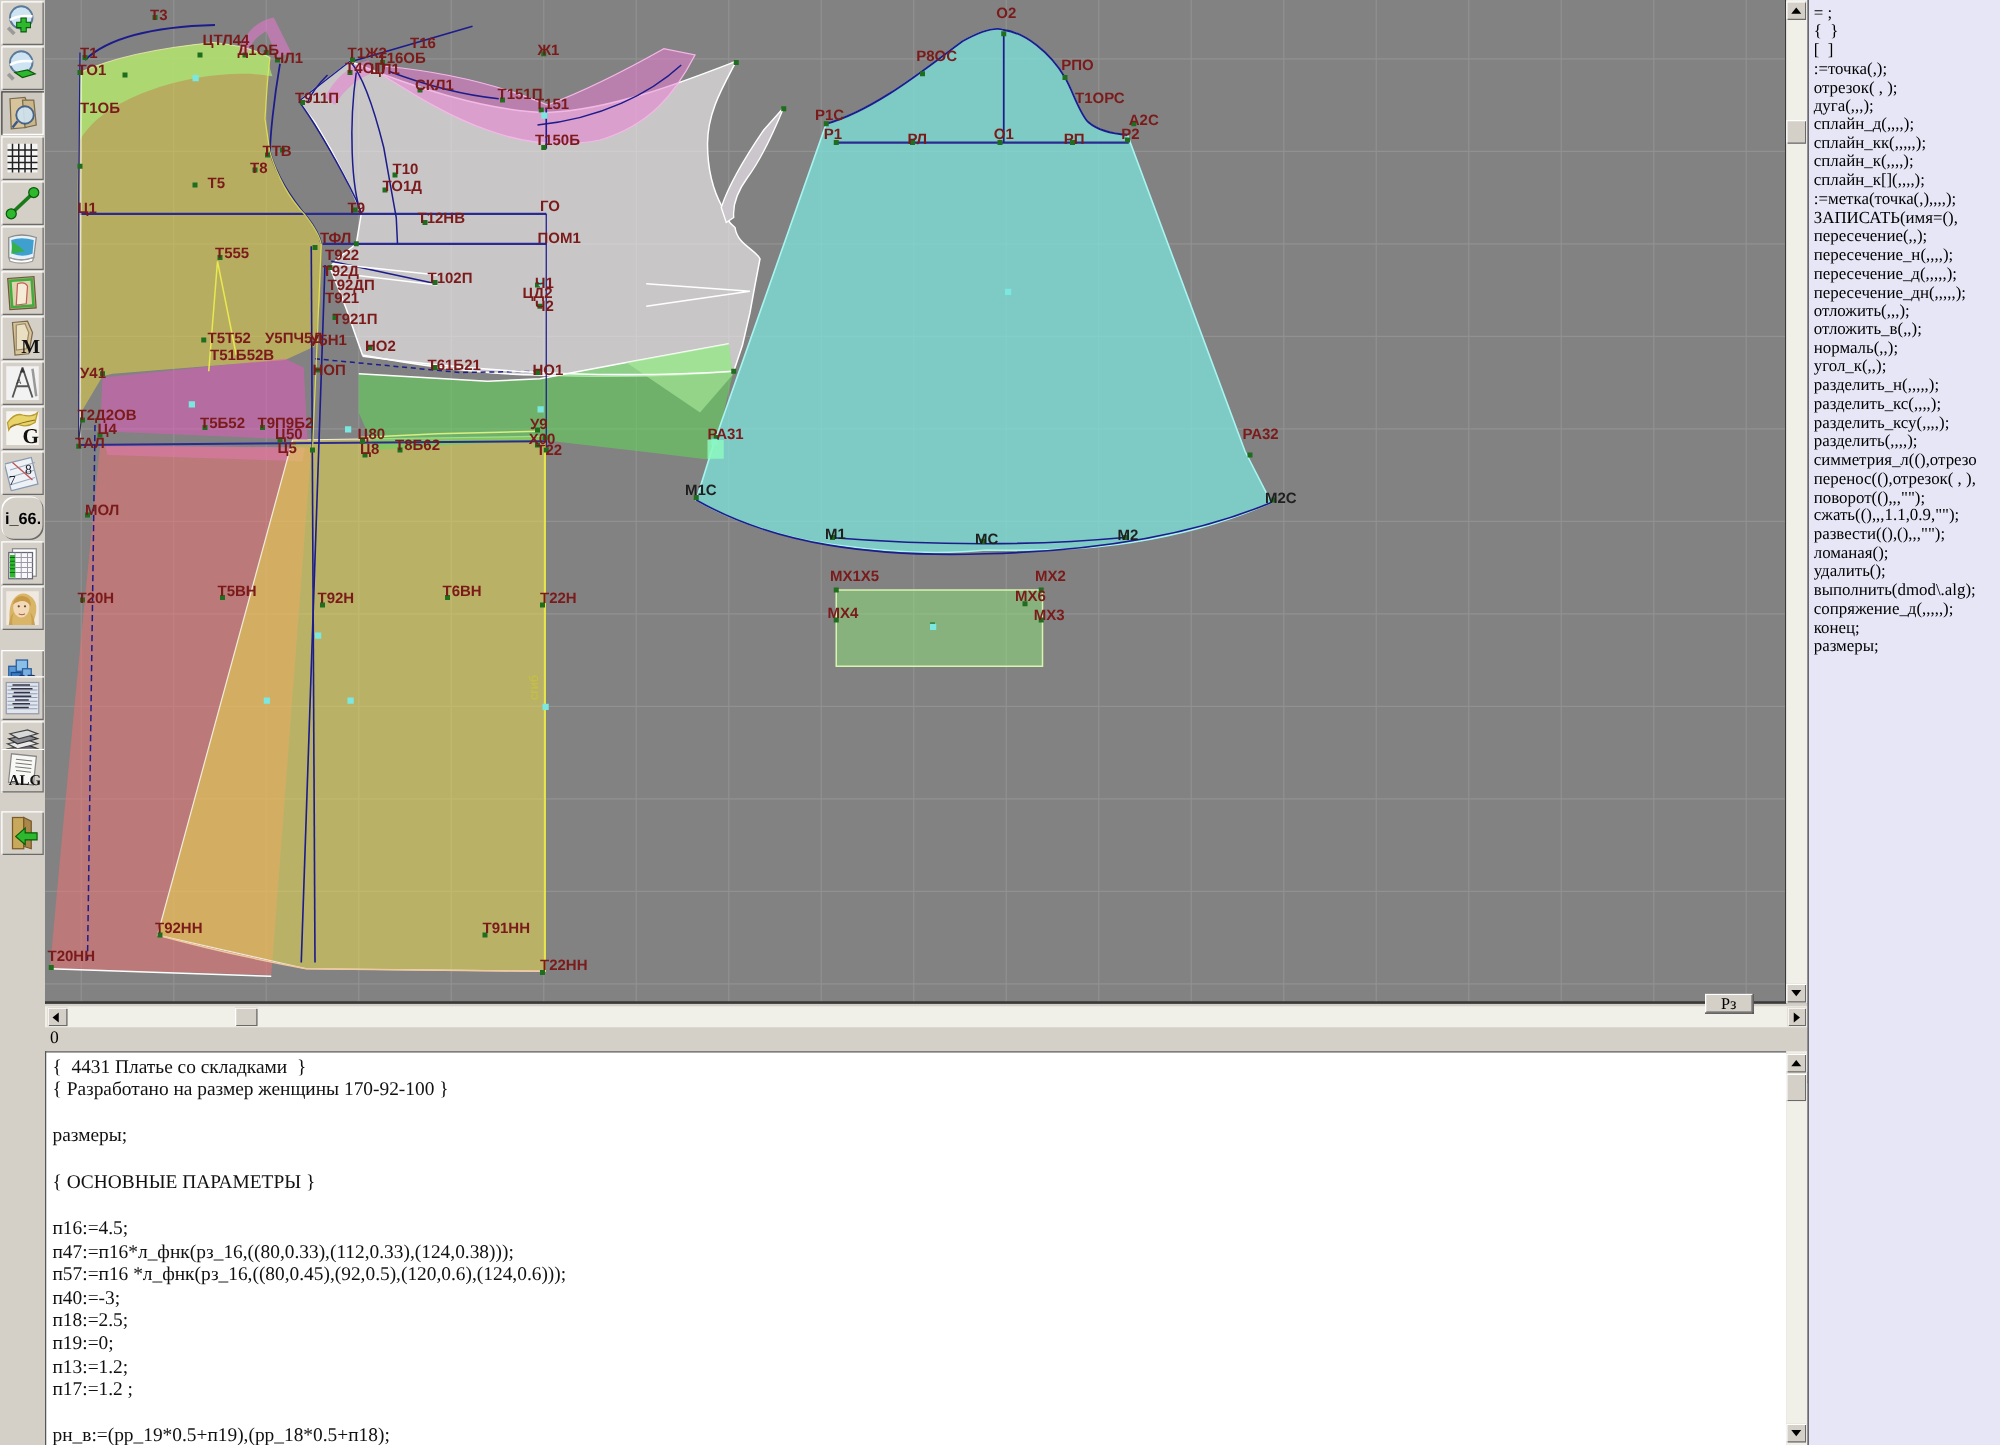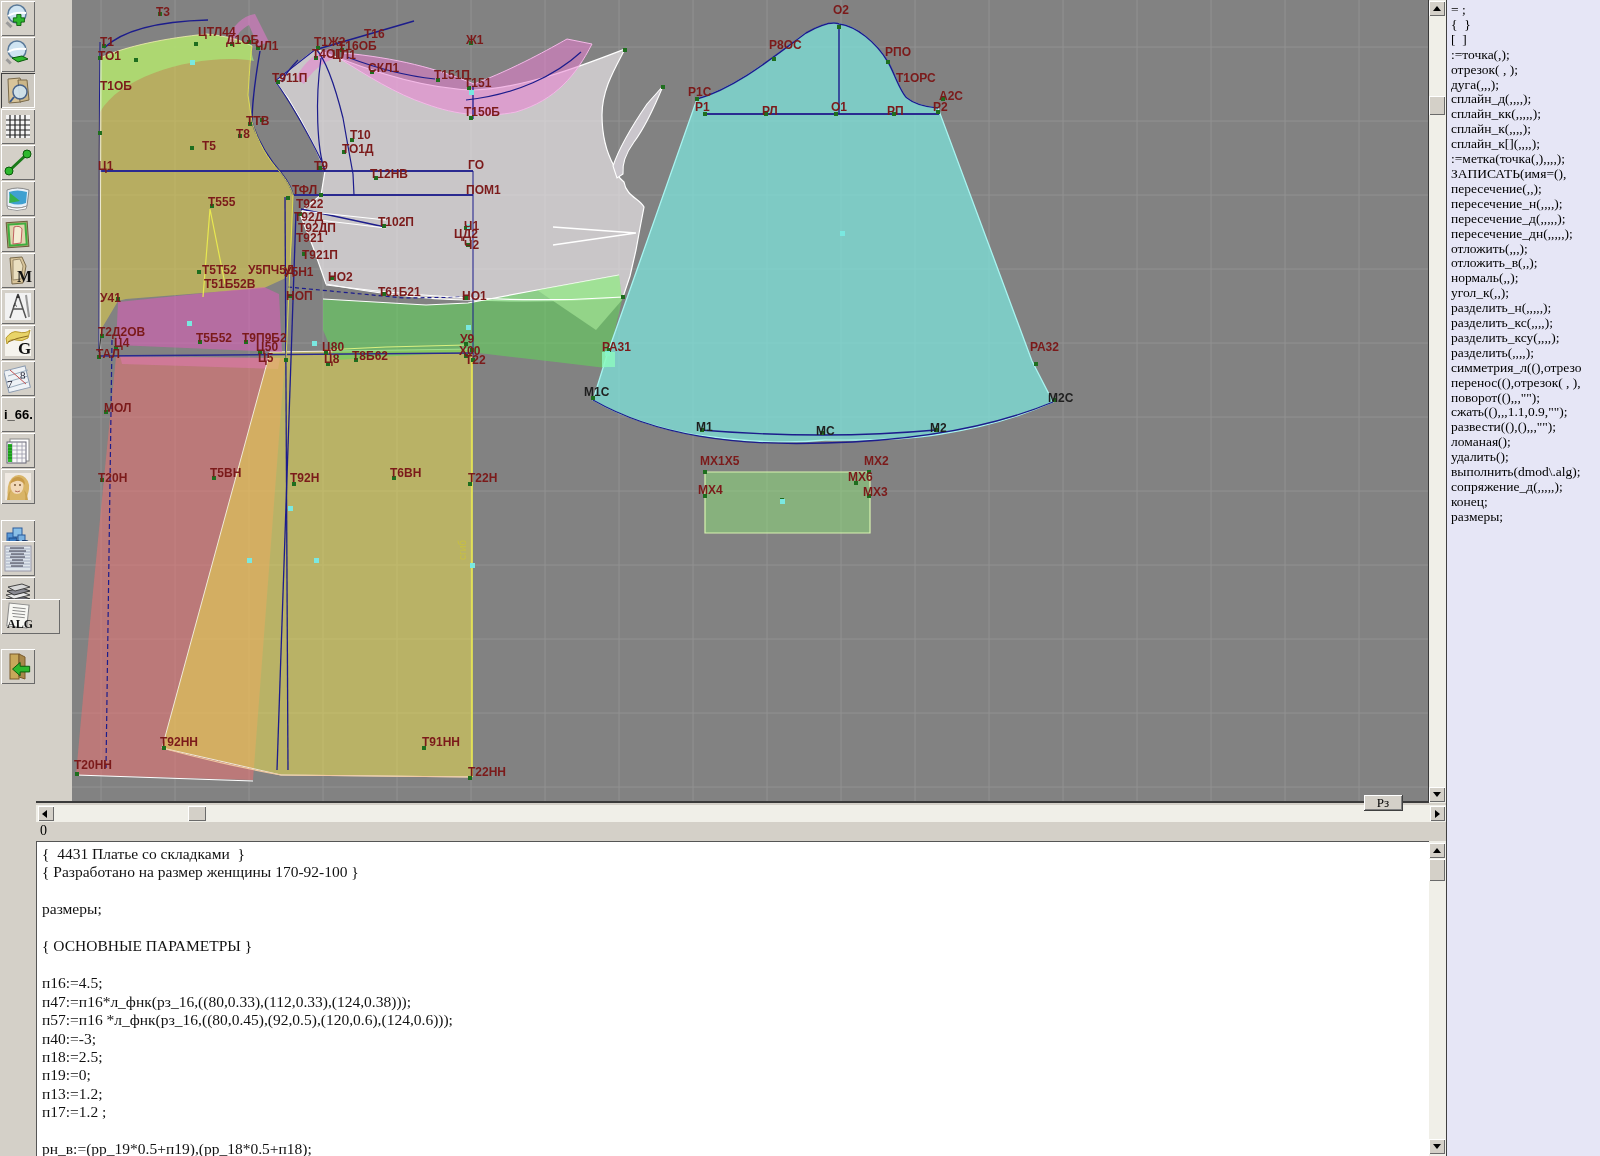--- a/index.html
+++ b/index.html
@@ -14,21 +14,21 @@
   .sb{position:absolute;background:#d4d0c8;box-shadow:inset 1px 1px 0 #ffffff, inset -1px -1px 0 #6a6a6a;}
   .arr{position:absolute;width:0;height:0;}
   .track{background:#f0efe8;}
   .codetext{font-family:"Liberation Serif",serif;font-size:15px;color:#111;white-space:pre;}
   .paneltext{font-family:"Liberation Serif",serif;font-size:13.5px;color:#000;line-height:14.9px;white-space:pre;}
 </style>
 </head>
 <body>
 <div id="root">
 
-  <div class="abs" id="canvasbox" style="left:36px;top:0;width:1365px;height:803px;background:#4d7c0f;border-left:1px solid #222;border-top:1px solid #222;box-sizing:border-box;margin-left:36px;">
+  <div class="abs" id="canvasbox" style="left:36px;top:0;width:1365px;height:803px;background:#4d7c0f;border-left:1px solid #222;border-top:1px solid #222;box-sizing:border-box;">
 <svg width="1393" height="803" viewBox="36 0 1393 803" style="position:absolute;left:-1px;top:-1px;">
 <rect x="36" y="0" width="1393" height="803" fill="#828282"></rect>
 <g stroke="#919191" stroke-width="1">
           <line x1="65" y1="0" x2="65" y2="803"></line>
           <line x1="139" y1="0" x2="139" y2="803"></line>
           <line x1="213" y1="0" x2="213" y2="803"></line>
           <line x1="287" y1="0" x2="287" y2="803"></line>
           <line x1="361" y1="0" x2="361" y2="803"></line>
           <line x1="435" y1="0" x2="435" y2="803"></line>
           <line x1="509" y1="0" x2="509" y2="803"></line>
@@ -398,21 +398,21 @@
       </div>
     <div class="tb" style="top:361px;">
         <svg width="28" height="29" viewBox="0 0 28 29">
           <rect x="2" y="4" width="22" height="22" fill="#eef2f6" stroke="#8a9ab0" transform="rotate(-14 14 15)"></rect>
           <path d="M4,12 l20,-6 M3,18 l21,-6 M4,24 l20,-6" stroke="#9ab" stroke-width="1" transform="rotate(0)"></path>
           <text x="3" y="24" font-family="Liberation Serif,serif" font-size="11" fill="#223">7</text>
           <text x="16" y="15" font-family="Liberation Serif,serif" font-size="11" fill="#223">8</text>
           <path d="M6,6 l16,14" stroke="#c05050" stroke-width="1"></path>
         </svg>
       </div>
-    <div class="tb" style="top:397px;">
+    <div class="tb" style="top:397px;border-radius:11px;">
         <svg width="28" height="29" viewBox="0 0 28 29">
           <text x="0" y="19" font-size="13" font-weight="bold" fill="#000" font-family="Liberation Sans,sans-serif">i_66.</text>
         </svg>
       </div>
     <div class="tb" style="top:433px;">
         <svg width="28" height="29" viewBox="0 0 28 29">
           <rect x="6" y="3" width="19" height="22" fill="#fff" stroke="#888"></rect>
           <rect x="3" y="6" width="19" height="21" fill="#f8f8f8" stroke="#667"></rect>
           <path d="M3,10 h19 M3,14 h19 M3,18 h19 M3,22 h19 M8,6 v21 M13,6 v21 M18,6 v21" stroke="#99a" stroke-width="0.8"></path>
           <rect x="4" y="8" width="4" height="18" fill="#2eb82e"></rect>
@@ -450,21 +450,21 @@
     <div class="tb" style="top:577px;">
         <svg width="28" height="29" viewBox="0 0 28 29">
           <path d="M2,19 l16,-3 l8,3 l-16,4 z" fill="#6a6a72" stroke="#333"></path>
           <path d="M2,15 l16,-3 l8,3 l-16,4 z" fill="#e8e8e8" stroke="#444"></path>
           <path d="M3,11 l15,-3 l8,3 l-16,4 z" fill="#8a8a92" stroke="#333"></path>
           <path d="M4,7 l14,-3 l8,3 l-15,4 z" fill="#d8d8d8" stroke="#444"></path>
           <path d="M2,19 l0,4 l16,4 l0,-4 z" fill="#4a4a52"></path>
           <path d="M18,23 l8,-4 l0,4 l-8,4 z" fill="#3a3a42"></path>
         </svg>
       </div>
-    <div class="tb" style="top:599px;padding-left:25px;">
+    <div class="tb" style="top:599px;">
         <svg width="28" height="29" viewBox="0 0 28 29">
           <rect x="4" y="2" width="20" height="23" fill="#f8f8f4" stroke="#888" transform="rotate(6 14 13)"></rect>
           <path d="M8,6 h13 M8,9 h13 M8,12 h13 M9,15 h12" stroke="#777" stroke-width="0.8" transform="rotate(6 14 13)"></path>
           <text x="3" y="26" font-size="12" font-weight="bold" fill="#111" font-family="Liberation Serif,serif">ALG</text>
         </svg>
       </div>
     <div class="tb" style="top:649px;">
         <svg width="28" height="29" viewBox="0 0 28 29">
           <rect x="6" y="2" width="9" height="25" fill="#c8a85a" stroke="#7a5a2a"></rect>
           <path d="M15,2 l6,3 v22 l-6,-2 z" fill="#a8884a" stroke="#7a5a2a"></path>

